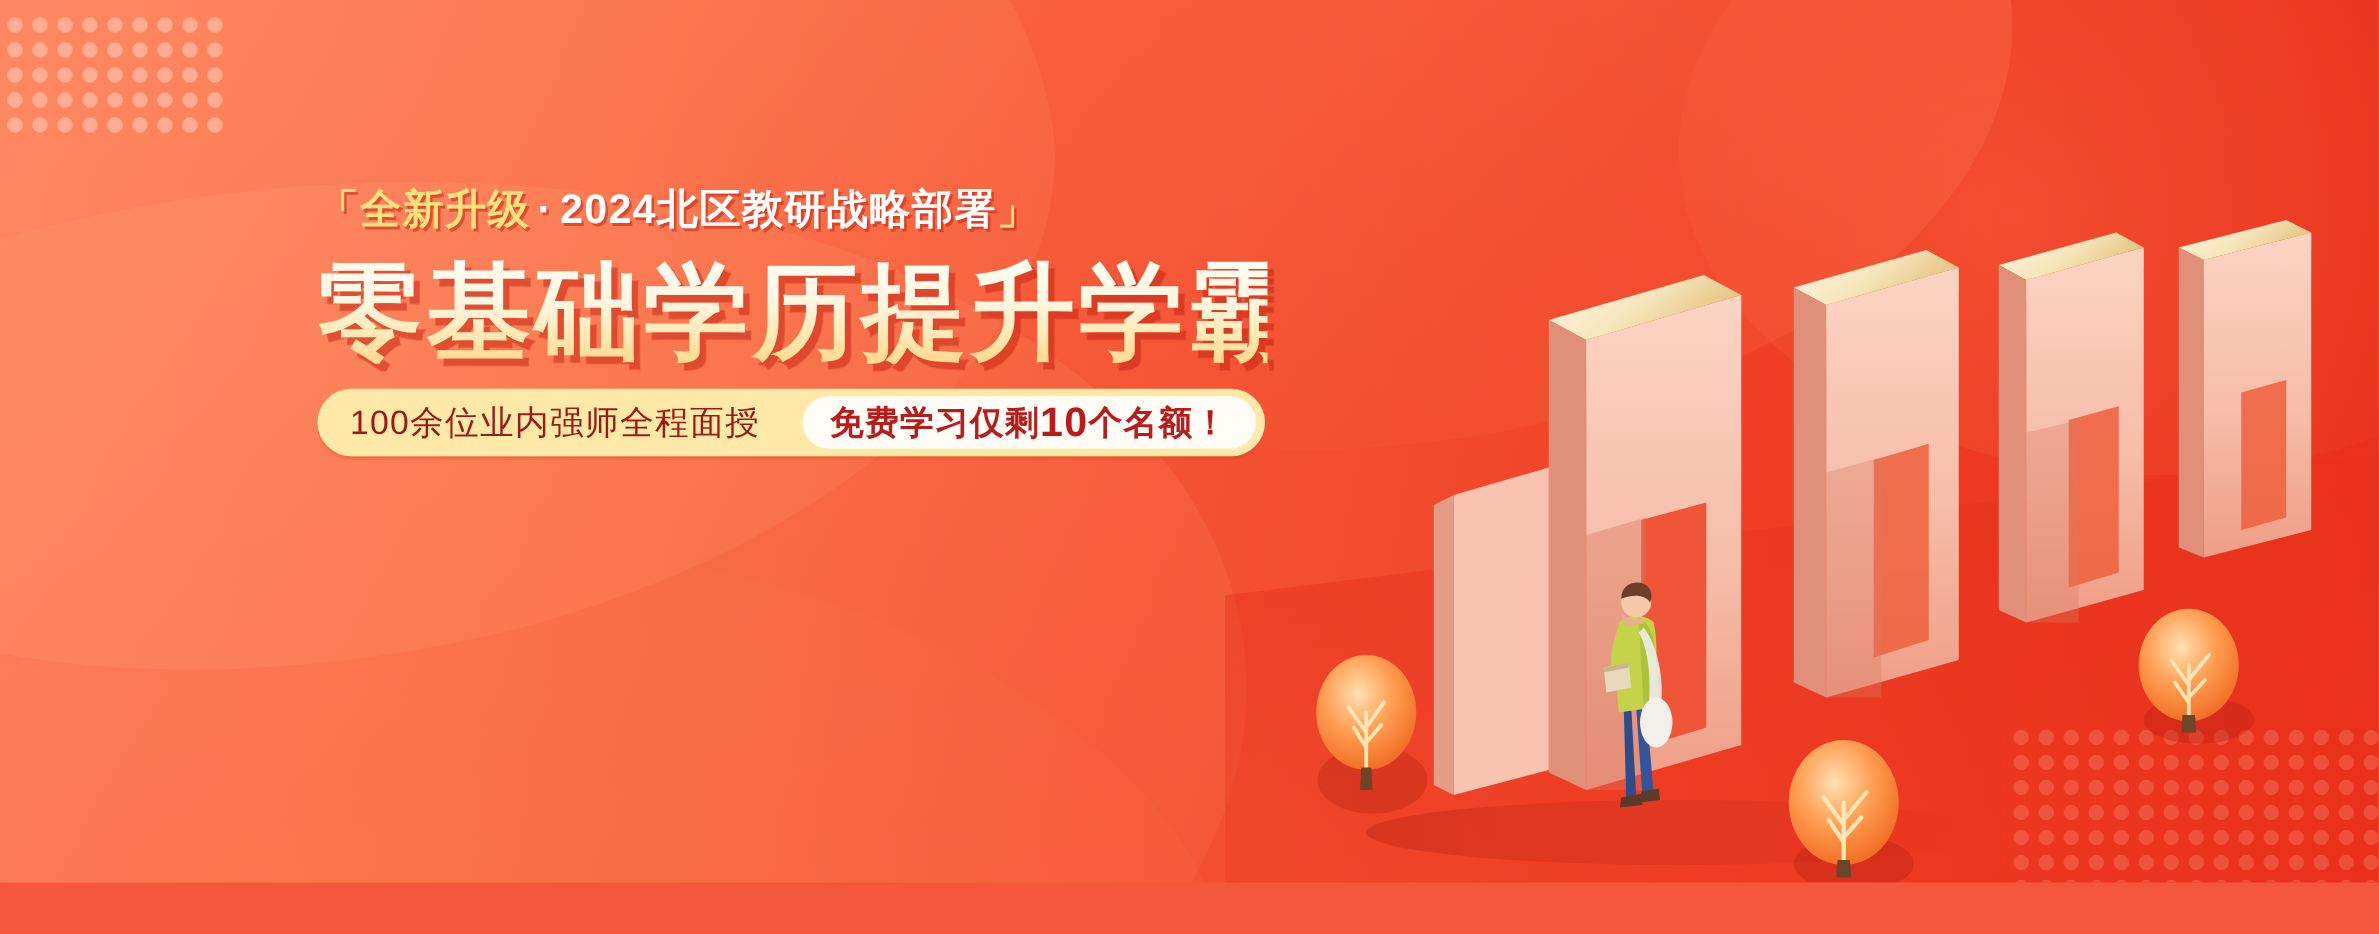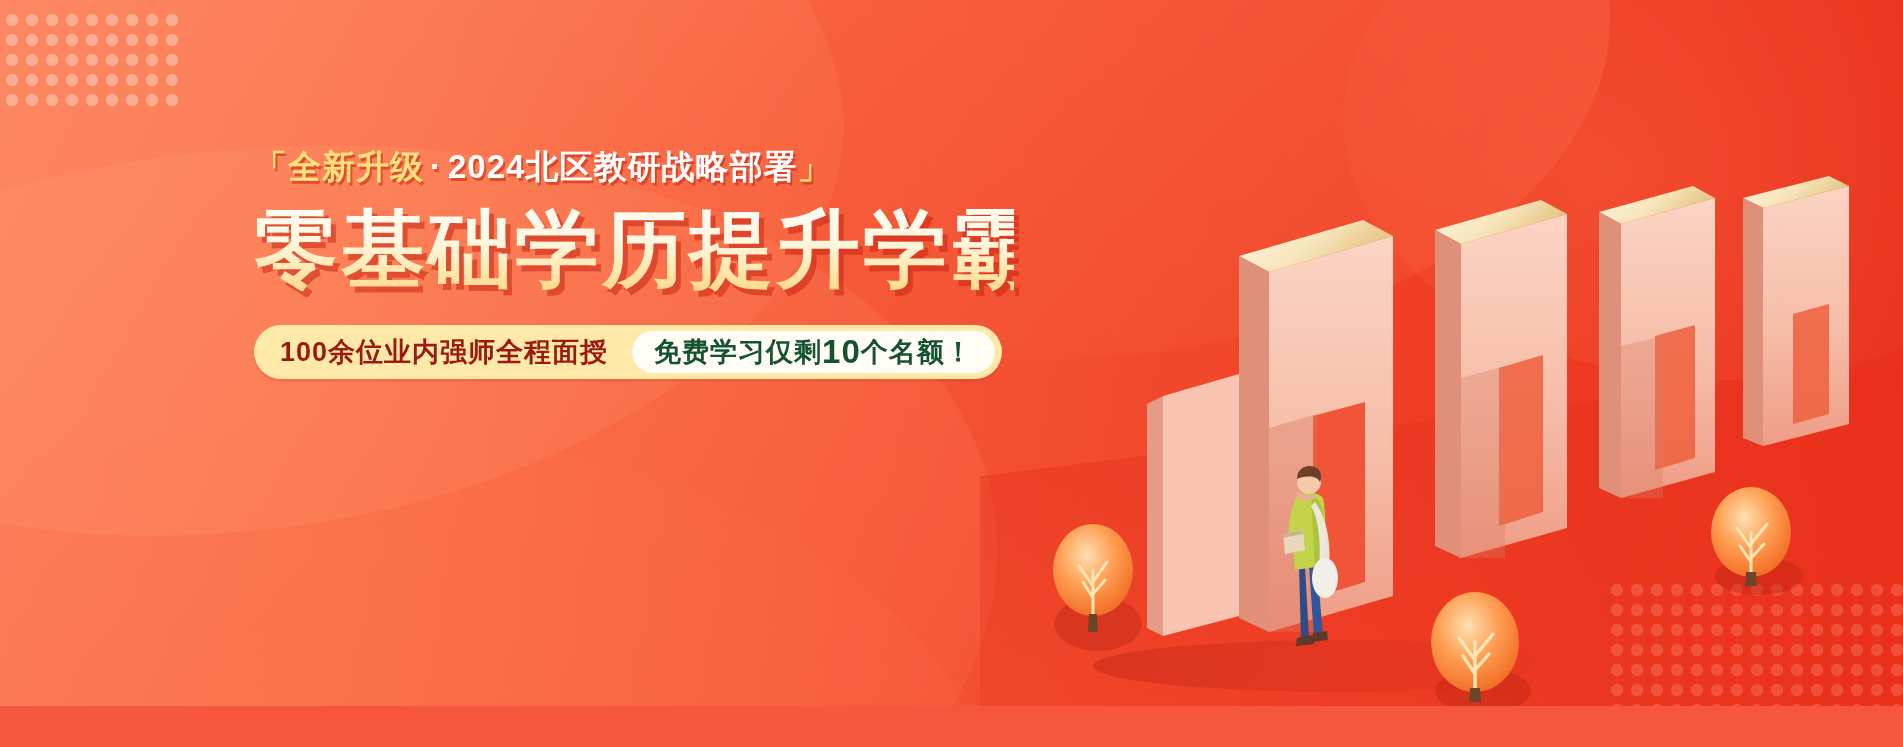--- a/index.html
+++ b/index.html
@@ -79,40 +79,40 @@
     white-space:nowrap;margin:0 0 24px 0;
     color:#ffffff;
     text-shadow:2px 3px 0 rgba(197,36,16,.55);
   }
   .subtitle .brk{color:#ffe07a;font-weight:bold;}
   .subtitle .gold{color:#ffe17e;}
   .subtitle .dot{color:#ffffff;padding:0 6px;}
 
   .title{
     font-size:84px;font-weight:bold;letter-spacing:3px;line-height:1;
-    white-space:nowrap;margin:0 0 34px 0;
+    white-space:nowrap;margin:0 0 20px 0;
     background:linear-gradient(180deg,#fffdf4 0%,#fff6df 42%,#ffe9b4 72%,#ffd98d 100%);
     -webkit-background-clip:text;background-clip:text;color:transparent;
     filter:drop-shadow(5px 6px 0 rgba(196,30,14,.50));
   }
 
   
   .pill-row{
     display:inline-flex;align-items:center;
     background:#ffe9a8;border-radius:40px;height:54px;
     padding:0 7px 0 26px;box-shadow:0 3px 0 rgba(205,55,25,.18);
   }
   .pill-left{
-    font-size:27px;font-weight:bold;color:#9b1b12;letter-spacing:1px;
-    white-space:nowrap;padding-right:24px;
+    font-size:27px;font-weight:normal;color:#9b1b12;letter-spacing:1px;
+    white-space:nowrap;padding-right:34px;
   }
   .pill-right{
     background:#fffdf6;border-radius:34px;height:42px;
     display:inline-flex;align-items:center;padding:0 22px;
-    font-size:27px;font-weight:bold;color:#14532d;letter-spacing:1px;
+    font-size:27px;font-weight:bold;color:#b91c1c;letter-spacing:1px;
     white-space:nowrap;
     justify-content:center;
   }
   .pill-right .num{font-size:33px;}
 
   
   .scene{position:absolute;right:0;bottom:0;width:860px;height:560px;}
   .scene svg{display:block;width:100%;height:100%;}
 </style>
 </head>

